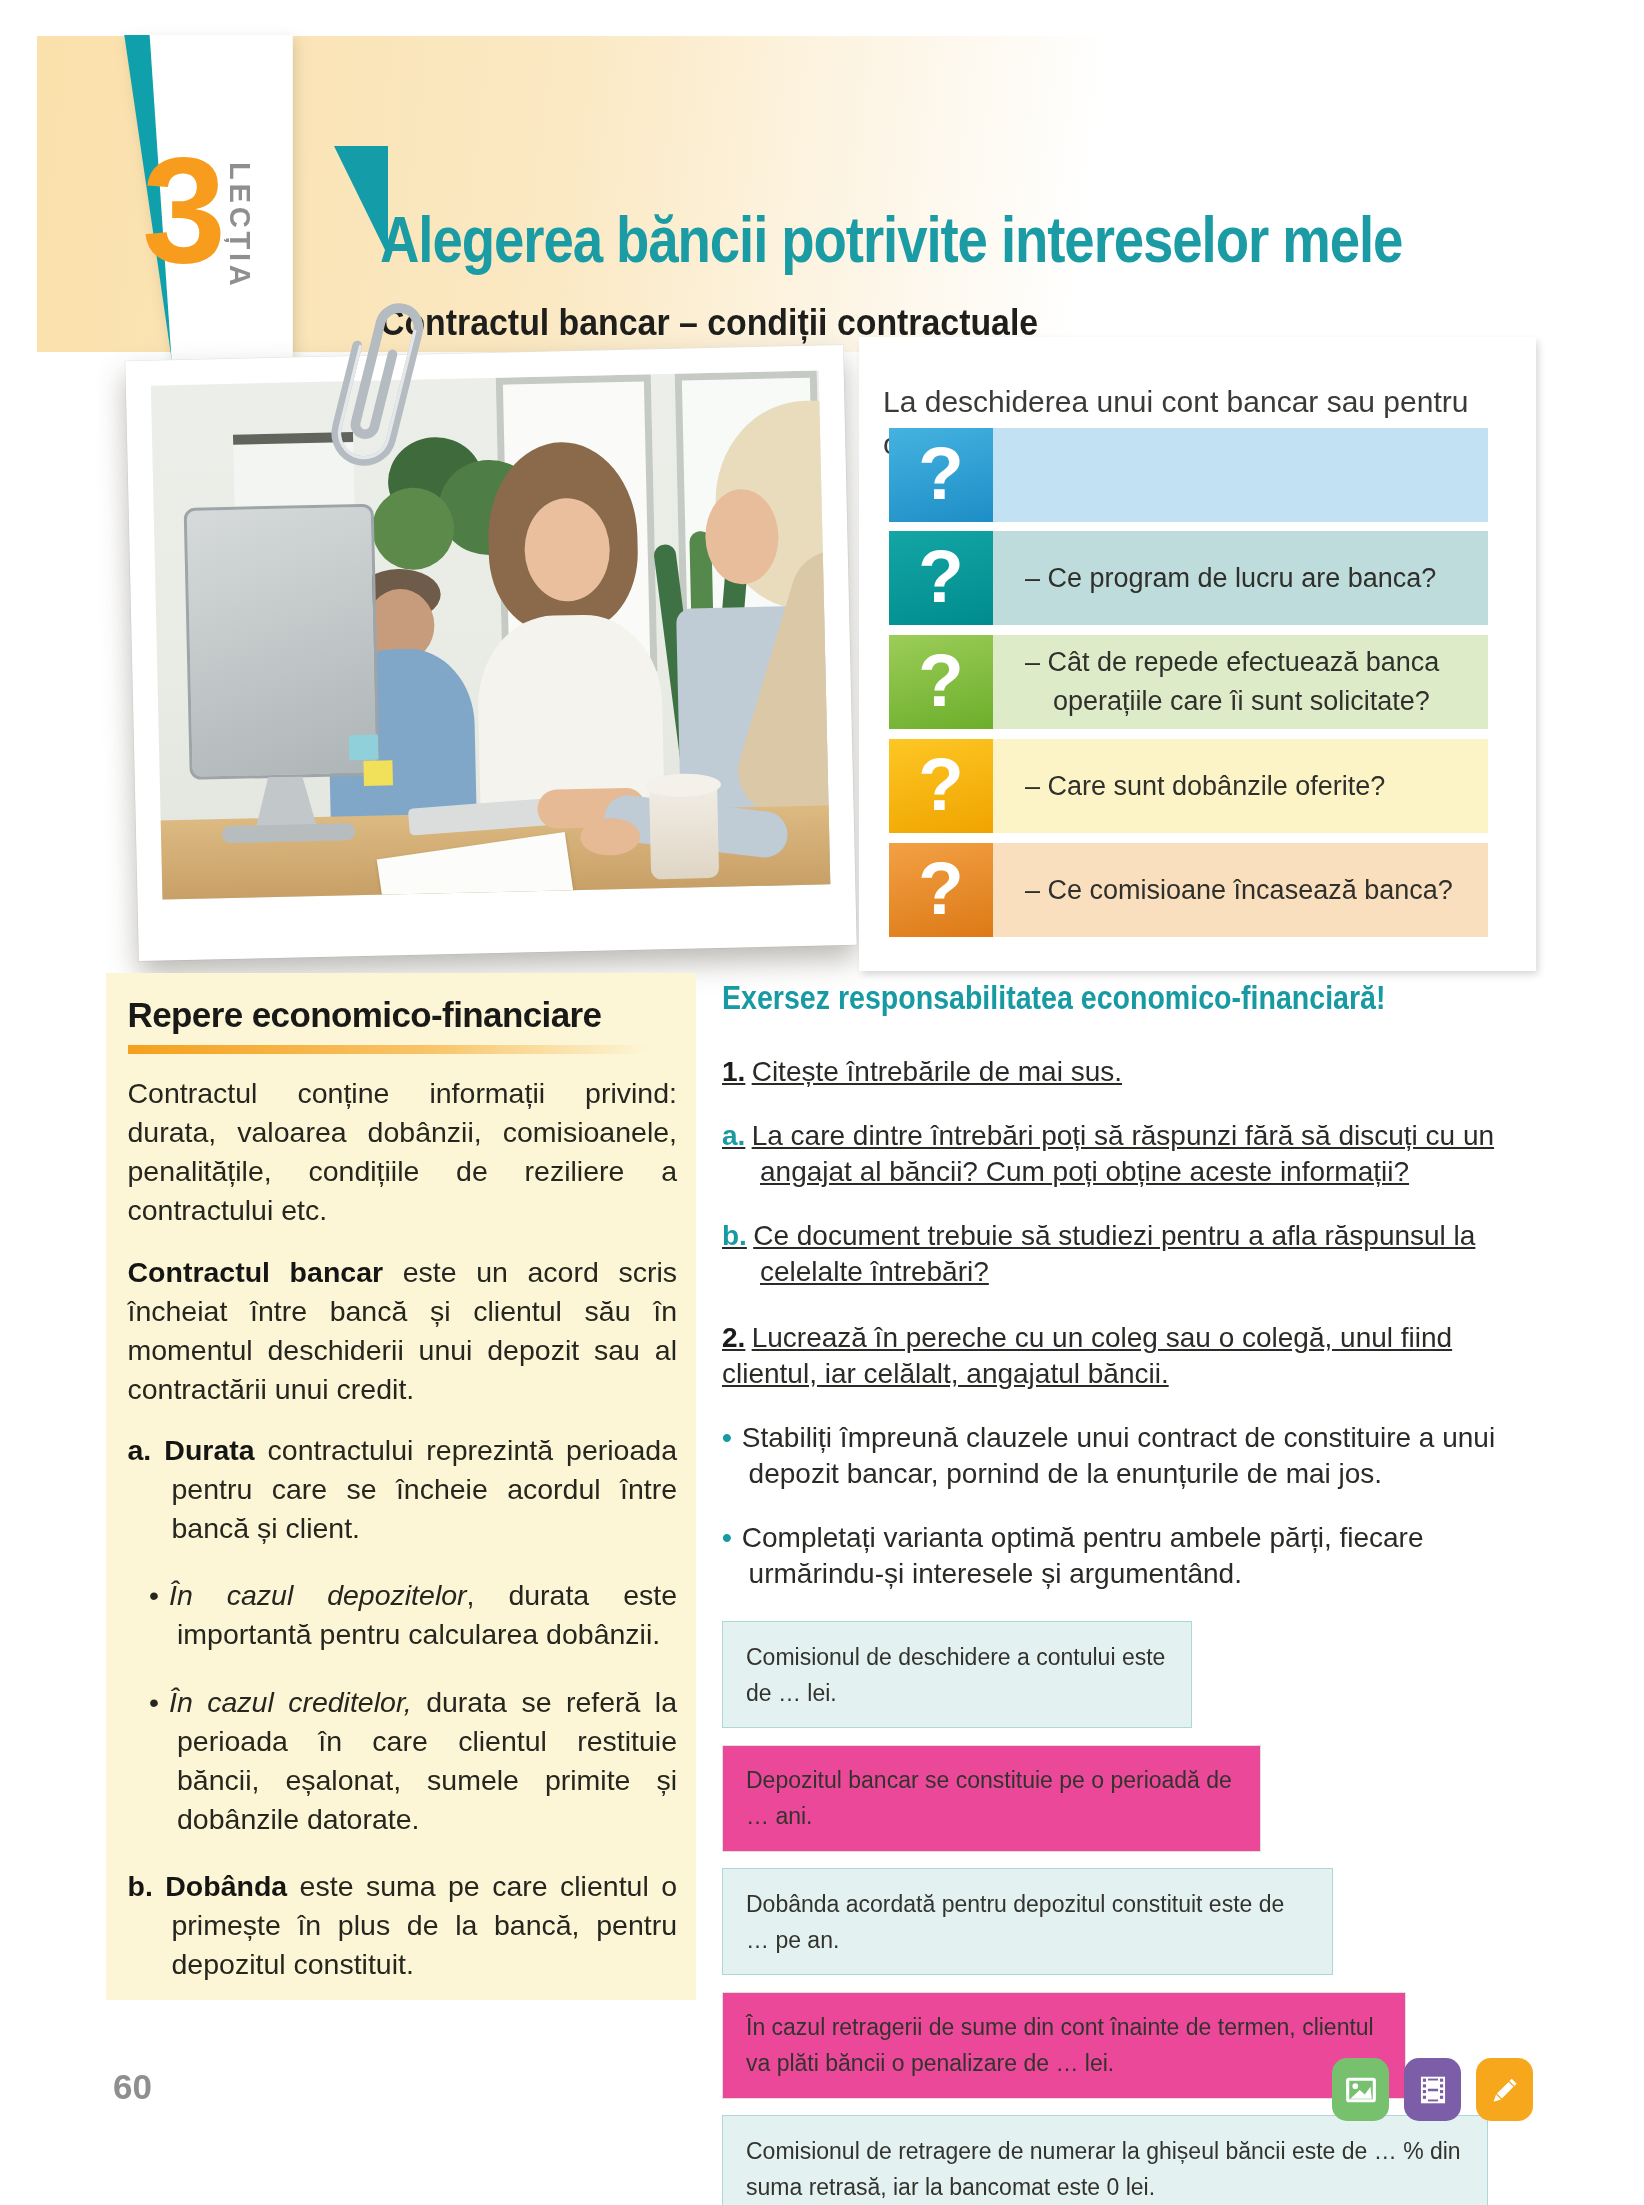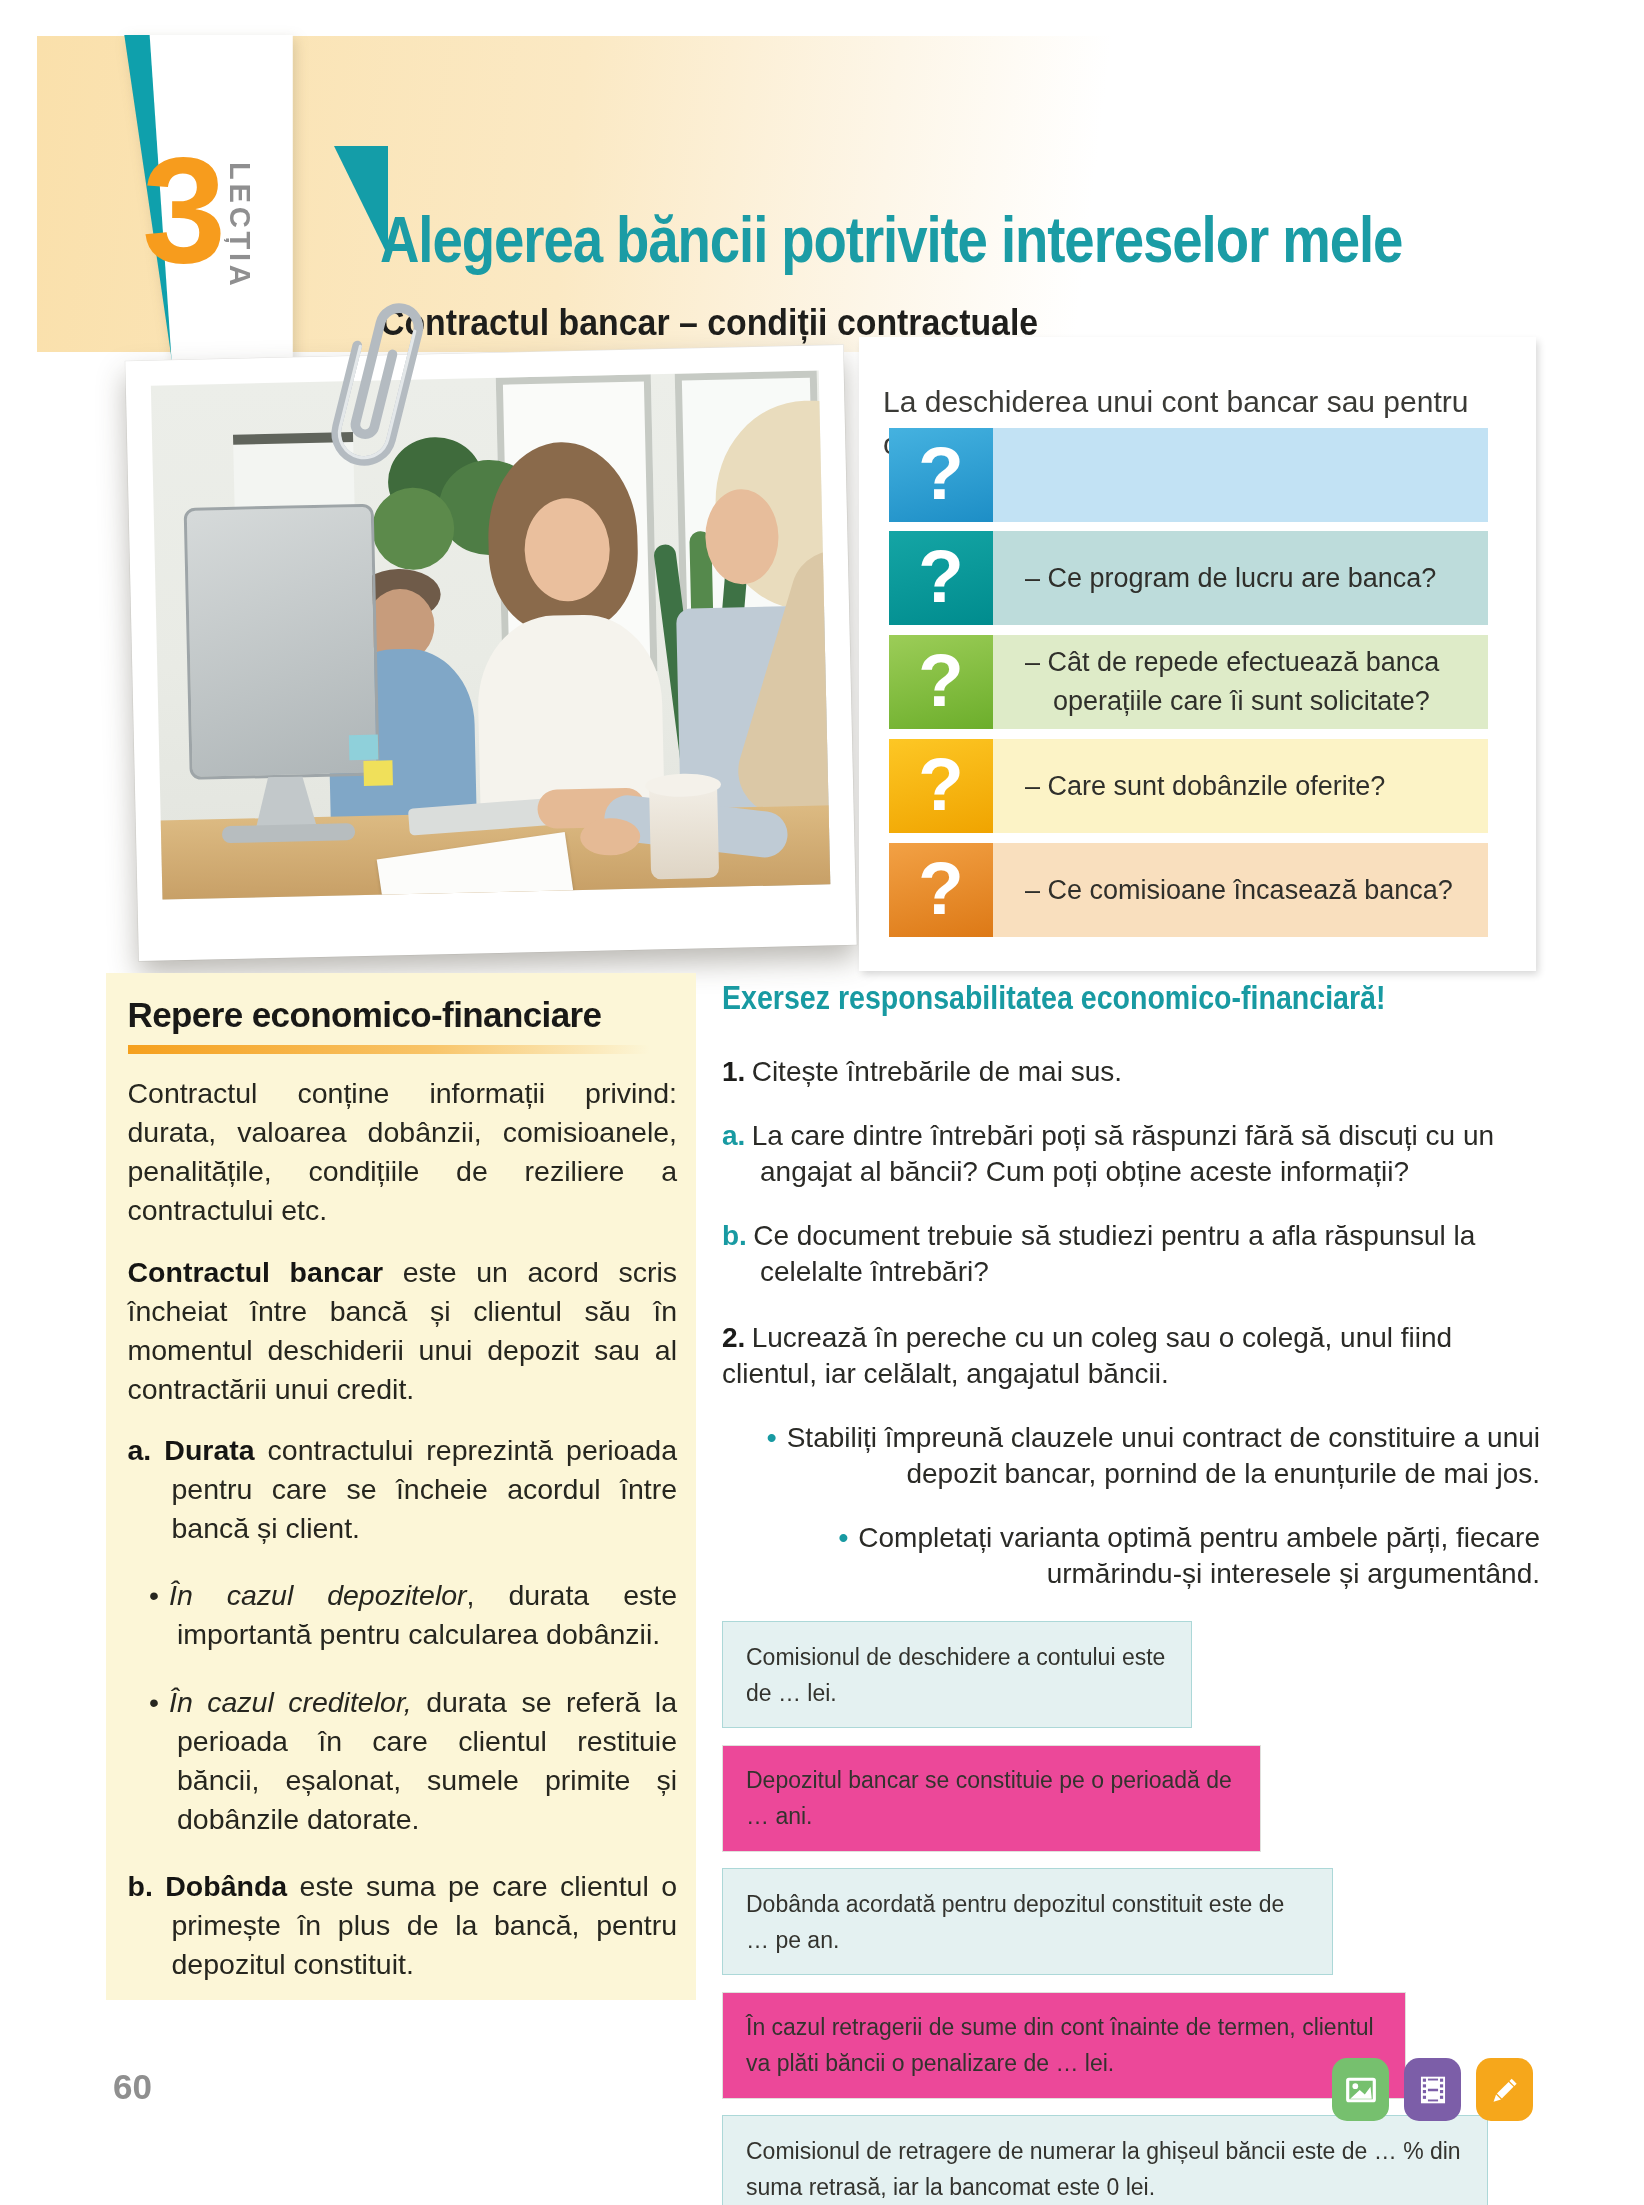--- a/index.html
+++ b/index.html
@@ -61,29 +61,29 @@
         padding-left:44px;text-indent:-44px;margin-top:21.5px;}
   .lp-bullet{font-size:28.5px;line-height:39px;text-align:justify;color:#26261f;
         margin-left:21.5px;padding-left:28px;text-indent:-28px;margin-top:19px;}
   .lp-bullet .b{padding-right:10px;}
   b.blk{font-weight:700;color:#151513;}
 
   
   .right-col{position:absolute;left:722px;top:978px;width:818px;}
   .right-col h3{margin:0;font-size:34px;font-weight:700;color:#189aa2;white-space:nowrap;
         transform:scaleX(.84);transform-origin:left center;}
-  .task{font-size:28px;line-height:36px;color:#2a2a26;}
+  .task{font-size:28px;line-height:36px;color:#2a2a26;text-decoration:underline;}
   .hang{padding-left:38px;text-indent:-38px;}
   .t1{margin-top:37px}
   .ta{margin-top:20px}.tb{margin-top:16.5px}.t2{margin-top:30px}
   .rb1{margin-top:25px}.rb2{margin-top:7px}
   .num{font-weight:700;color:#1c1c1a;padding-right:6.3px;}
   .let{font-weight:700;color:#189aa2;padding-right:6.3px;}
   .rb{color:#189aa2;font-weight:700;padding-right:10px;}
-  .rbullet{font-size:28px;line-height:36px;color:#2a2a26;padding-left:26.6px;text-indent:-26.6px;text-align:right;}
+  .rbullet{font-size:28px;line-height:36px;color:#2a2a26;padding-left:26.6px;text-indent:-26.6px;}
 
   .boxes{margin-top:29px;}
   .fbox{box-sizing:border-box;font-size:23px;line-height:36px;color:#33332e;
         padding:16.5px 23px;margin-bottom:16.5px;}
   .fbox.teal{background:#e4f1f1;border:1.9px solid #acd8d8;}
   .fbox.gray{background:#ec4899;border:1.9px solid #e0e0dc;}
   .w1{width:470px}.w2{width:539px}.w3{width:611px}.w4{width:684px}.w5{width:766px}
 
   
   .page-num{position:absolute;left:113px;top:2067px;font-size:35px;font-weight:700;color:#8f8f8f;}

